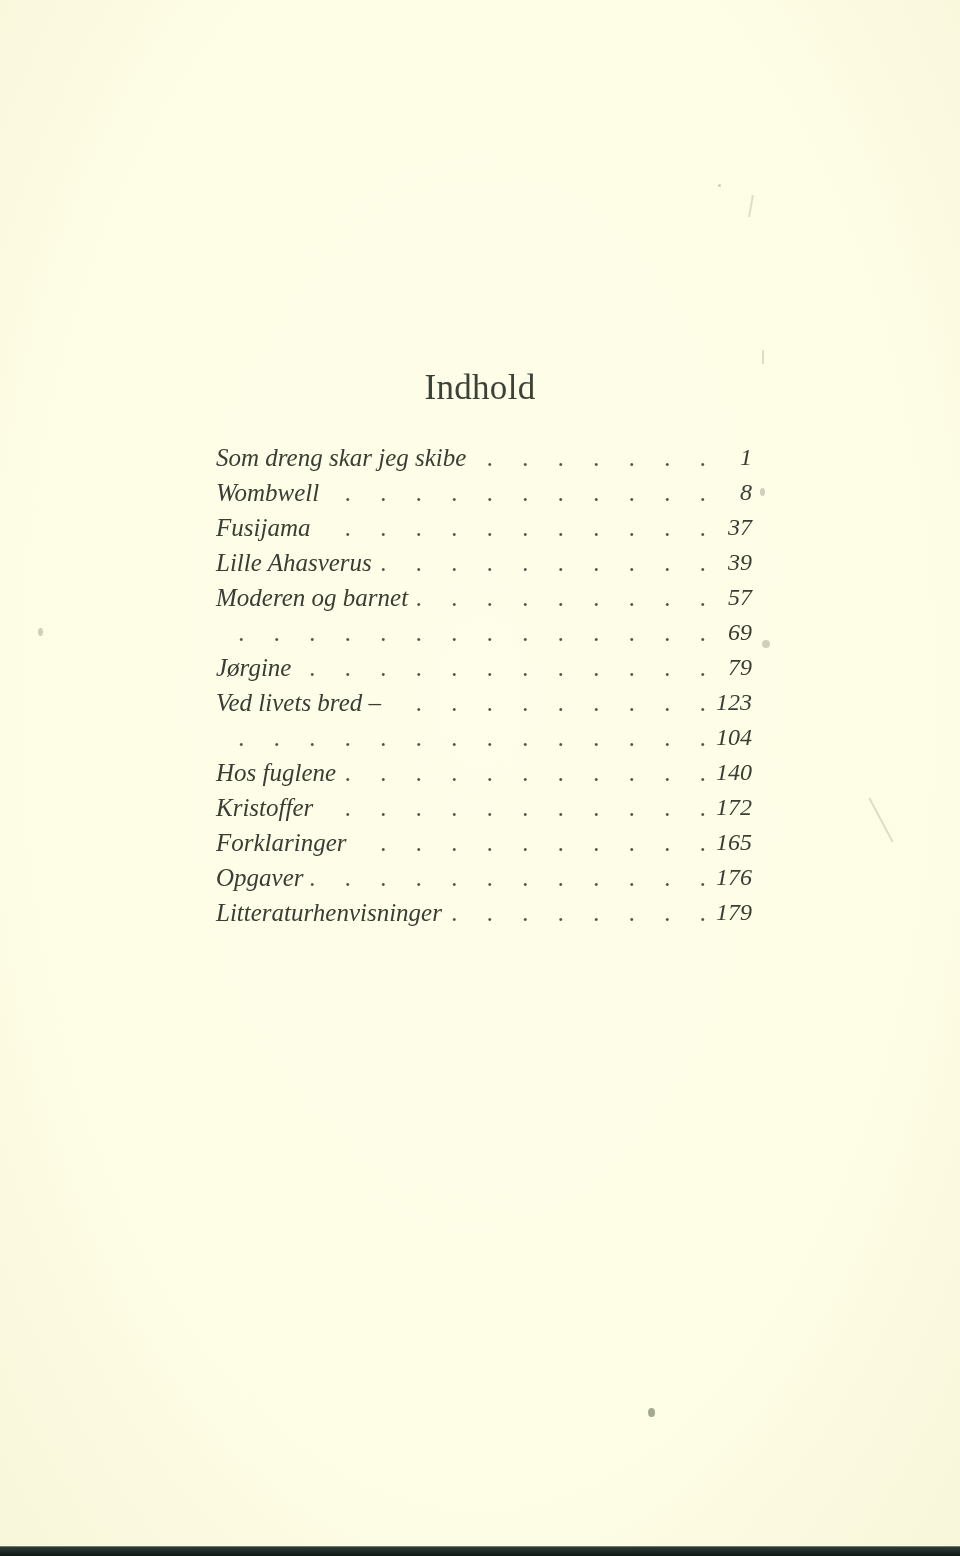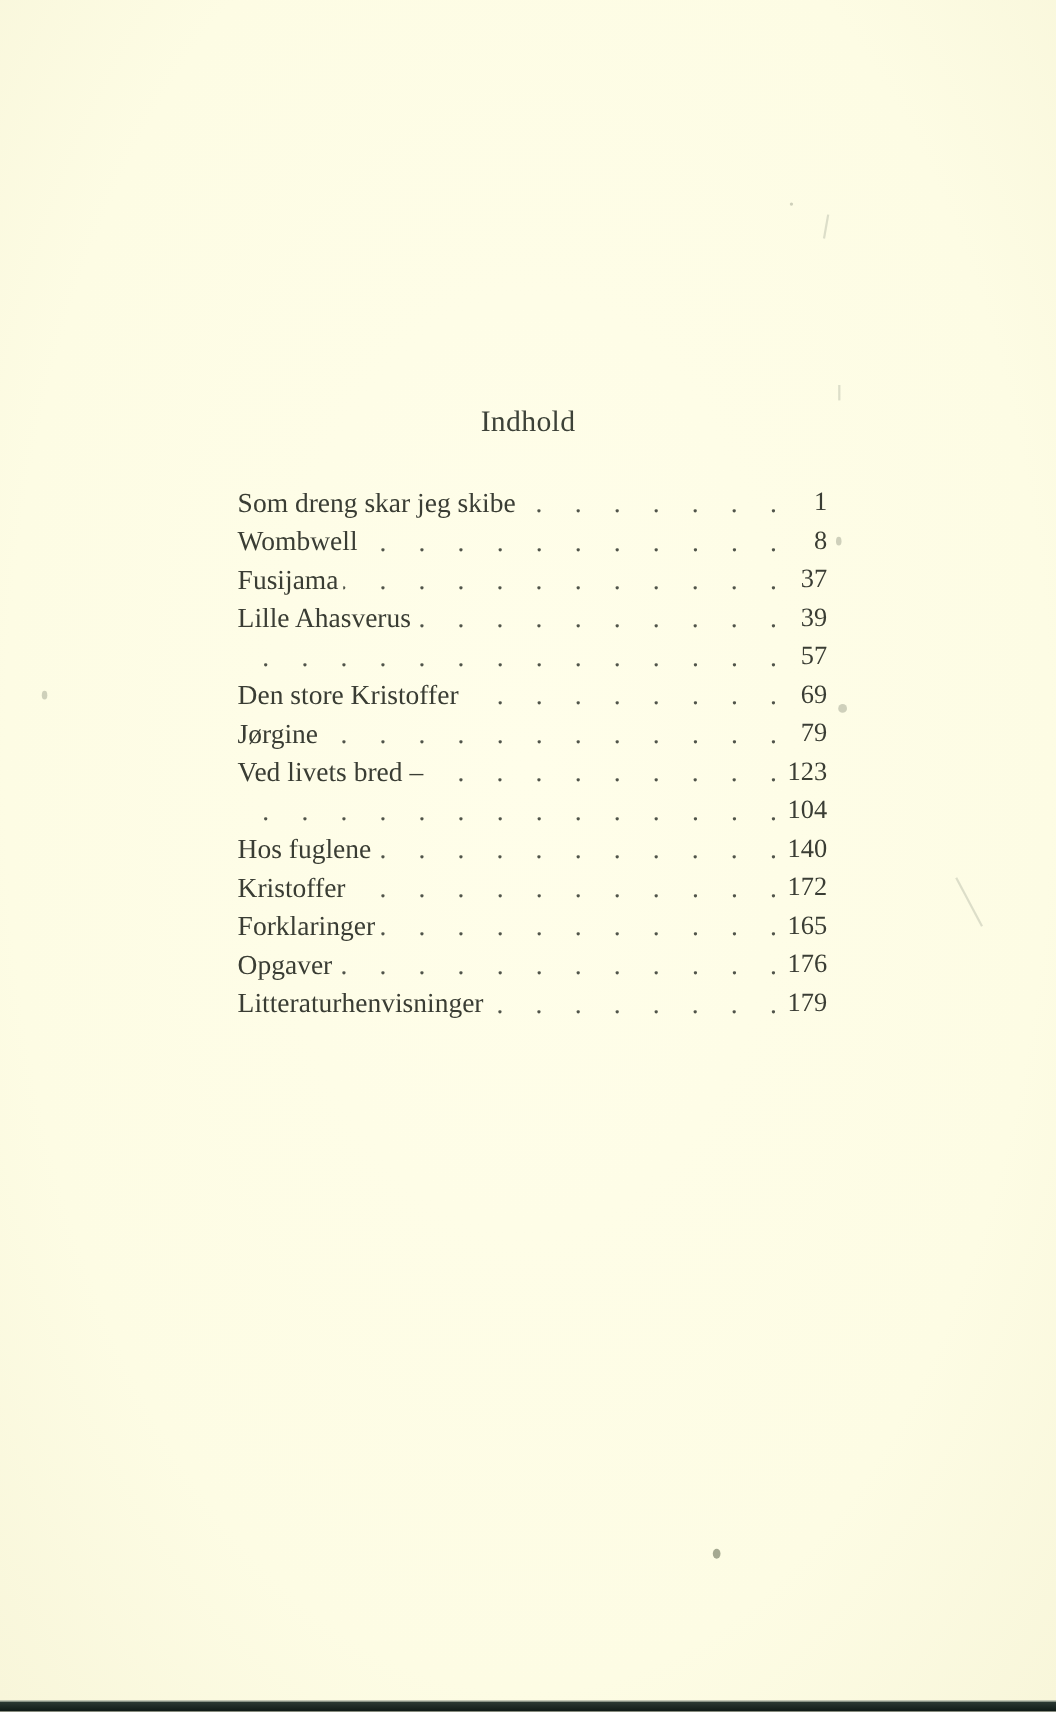--- a/index.html
+++ b/index.html
@@ -31,29 +31,30 @@
       height: 10px;
       background: linear-gradient(#2c3a34, #0b1512);
       border-top: 1px solid #6f7d73;
     }
     .title {
       position: absolute;
       top: 368px;
       left: 0;
       width: 960px;
       text-align: center;
-      font-size: 27px;
+      font-size: 35px;
       letter-spacing: 0.3px;
       color: #3d4238;
     }
     .toc {
       position: absolute;
       top: 440px;
       left: 216px;
       width: 536px;
+      font-style: italic;
     }
     .toc-row {
       position: relative;
       height: 35px;
       line-height: 35px;
       font-size: 25px;
       display: flex;
       align-items: baseline;
       white-space: nowrap;
     }
@@ -112,25 +113,25 @@
       <span class="toc-label">Fusijama</span>
       <span class="toc-leader">. . . . . . . . . . . . . . . . . . . . . . . . . .</span>
       <span class="toc-page">37</span>
     </div>
     <div class="toc-row">
       <span class="toc-label">Lille Ahasverus</span>
       <span class="toc-leader">. . . . . . . . . . . . . . . . . . . . . . . . . .</span>
       <span class="toc-page">39</span>
     </div>
     <div class="toc-row">
+      <span class="toc-label">Moderen og barnet</span>
       <span class="toc-leader">. . . . . . . . . . . . . . . . . . . . . . . . . .</span>
       <span class="toc-page">57</span>
     </div>
     <div class="toc-row">
-      <span class="toc-label">Den store Kristoffer</span>
       <span class="toc-leader">. . . . . . . . . . . . . . . . . . . . . . . . . .</span>
       <span class="toc-page">69</span>
     </div>
     <div class="toc-row">
       <span class="toc-label">Jørgine</span>
       <span class="toc-leader">. . . . . . . . . . . . . . . . . . . . . . . . . .</span>
       <span class="toc-page">79</span>
     </div>
     <div class="toc-row">
       <span class="toc-label">Ved livets bred –</span>

